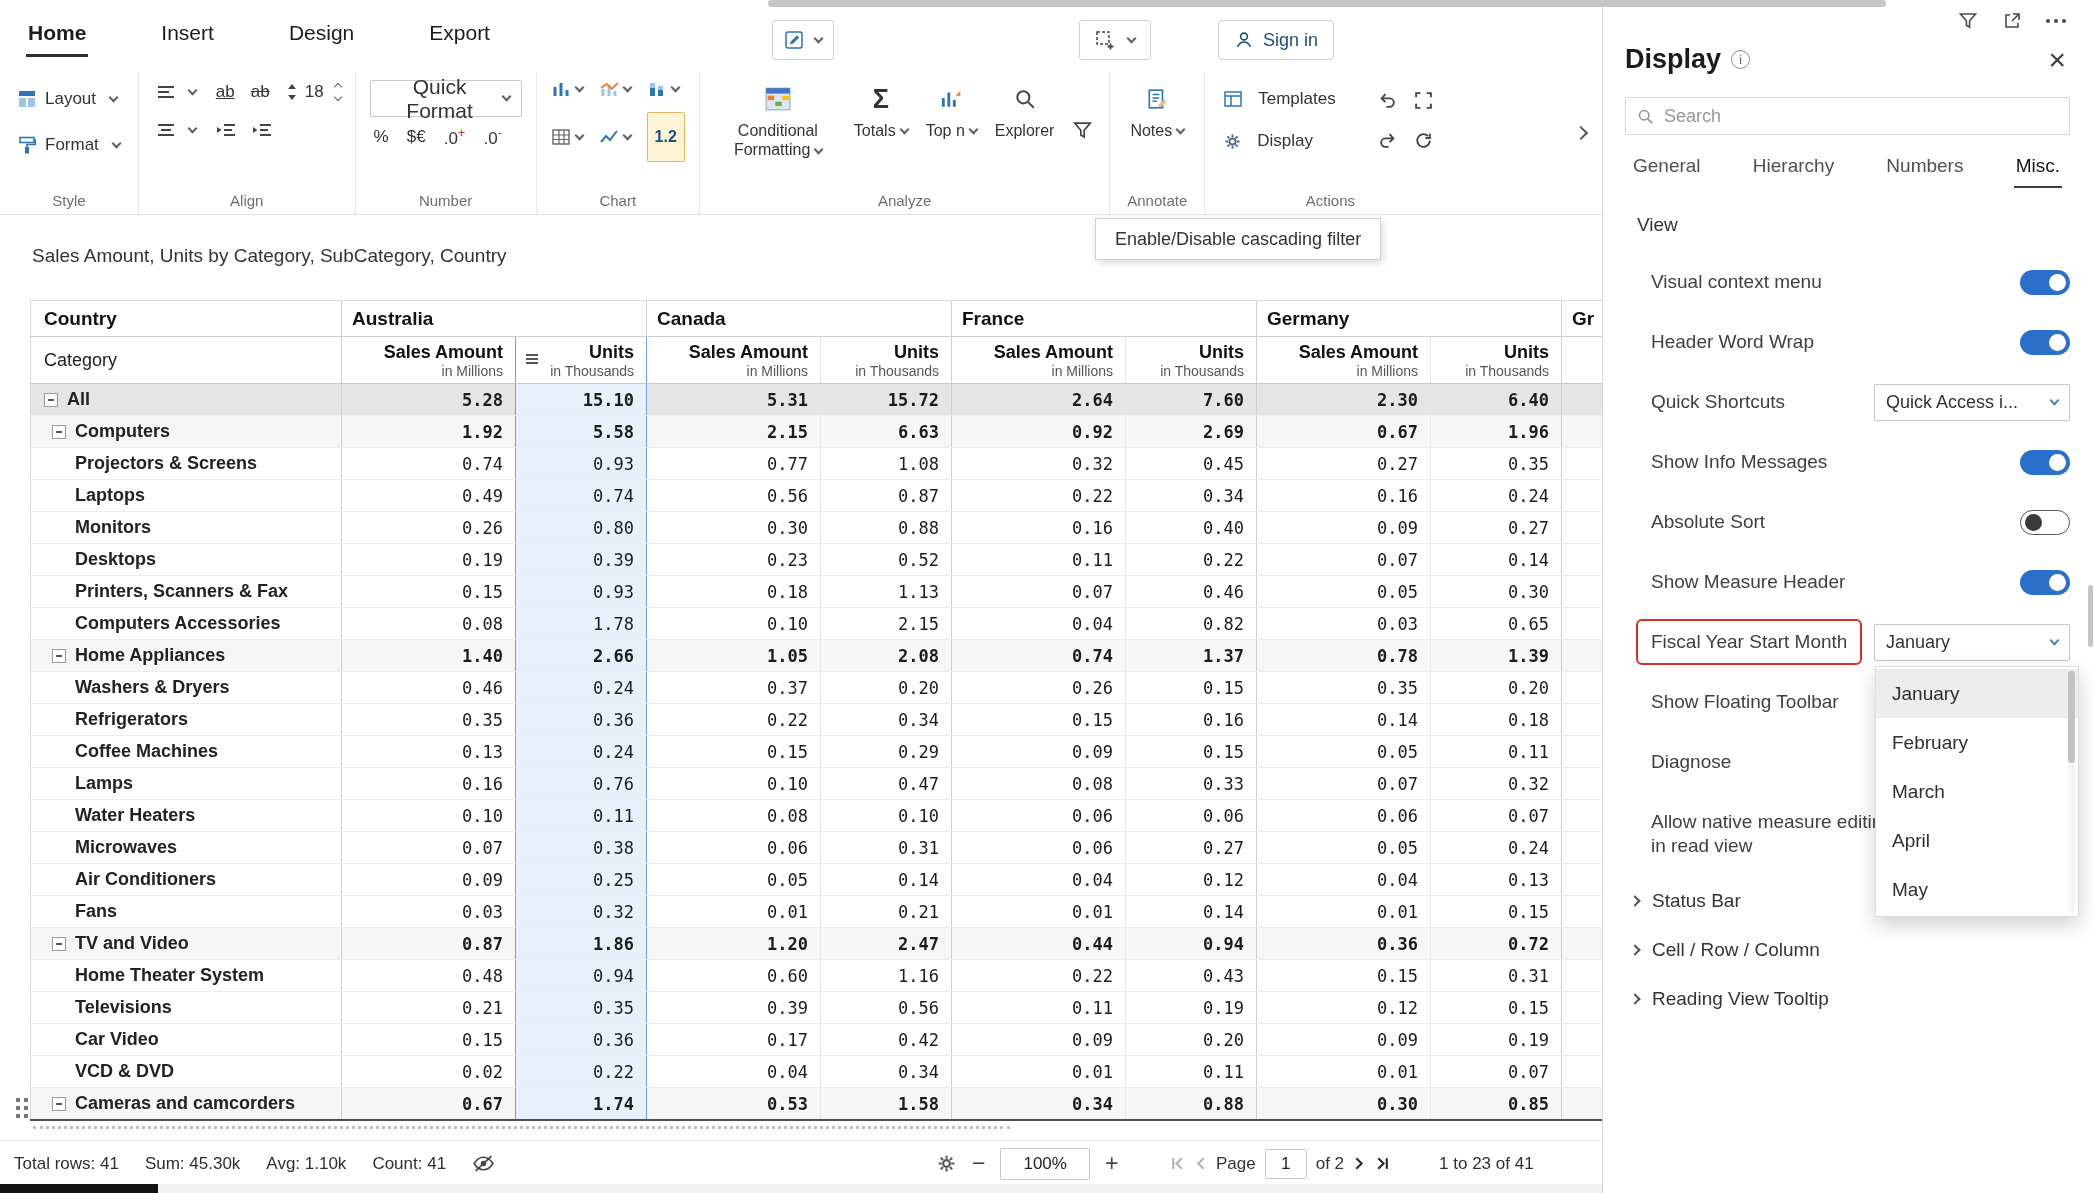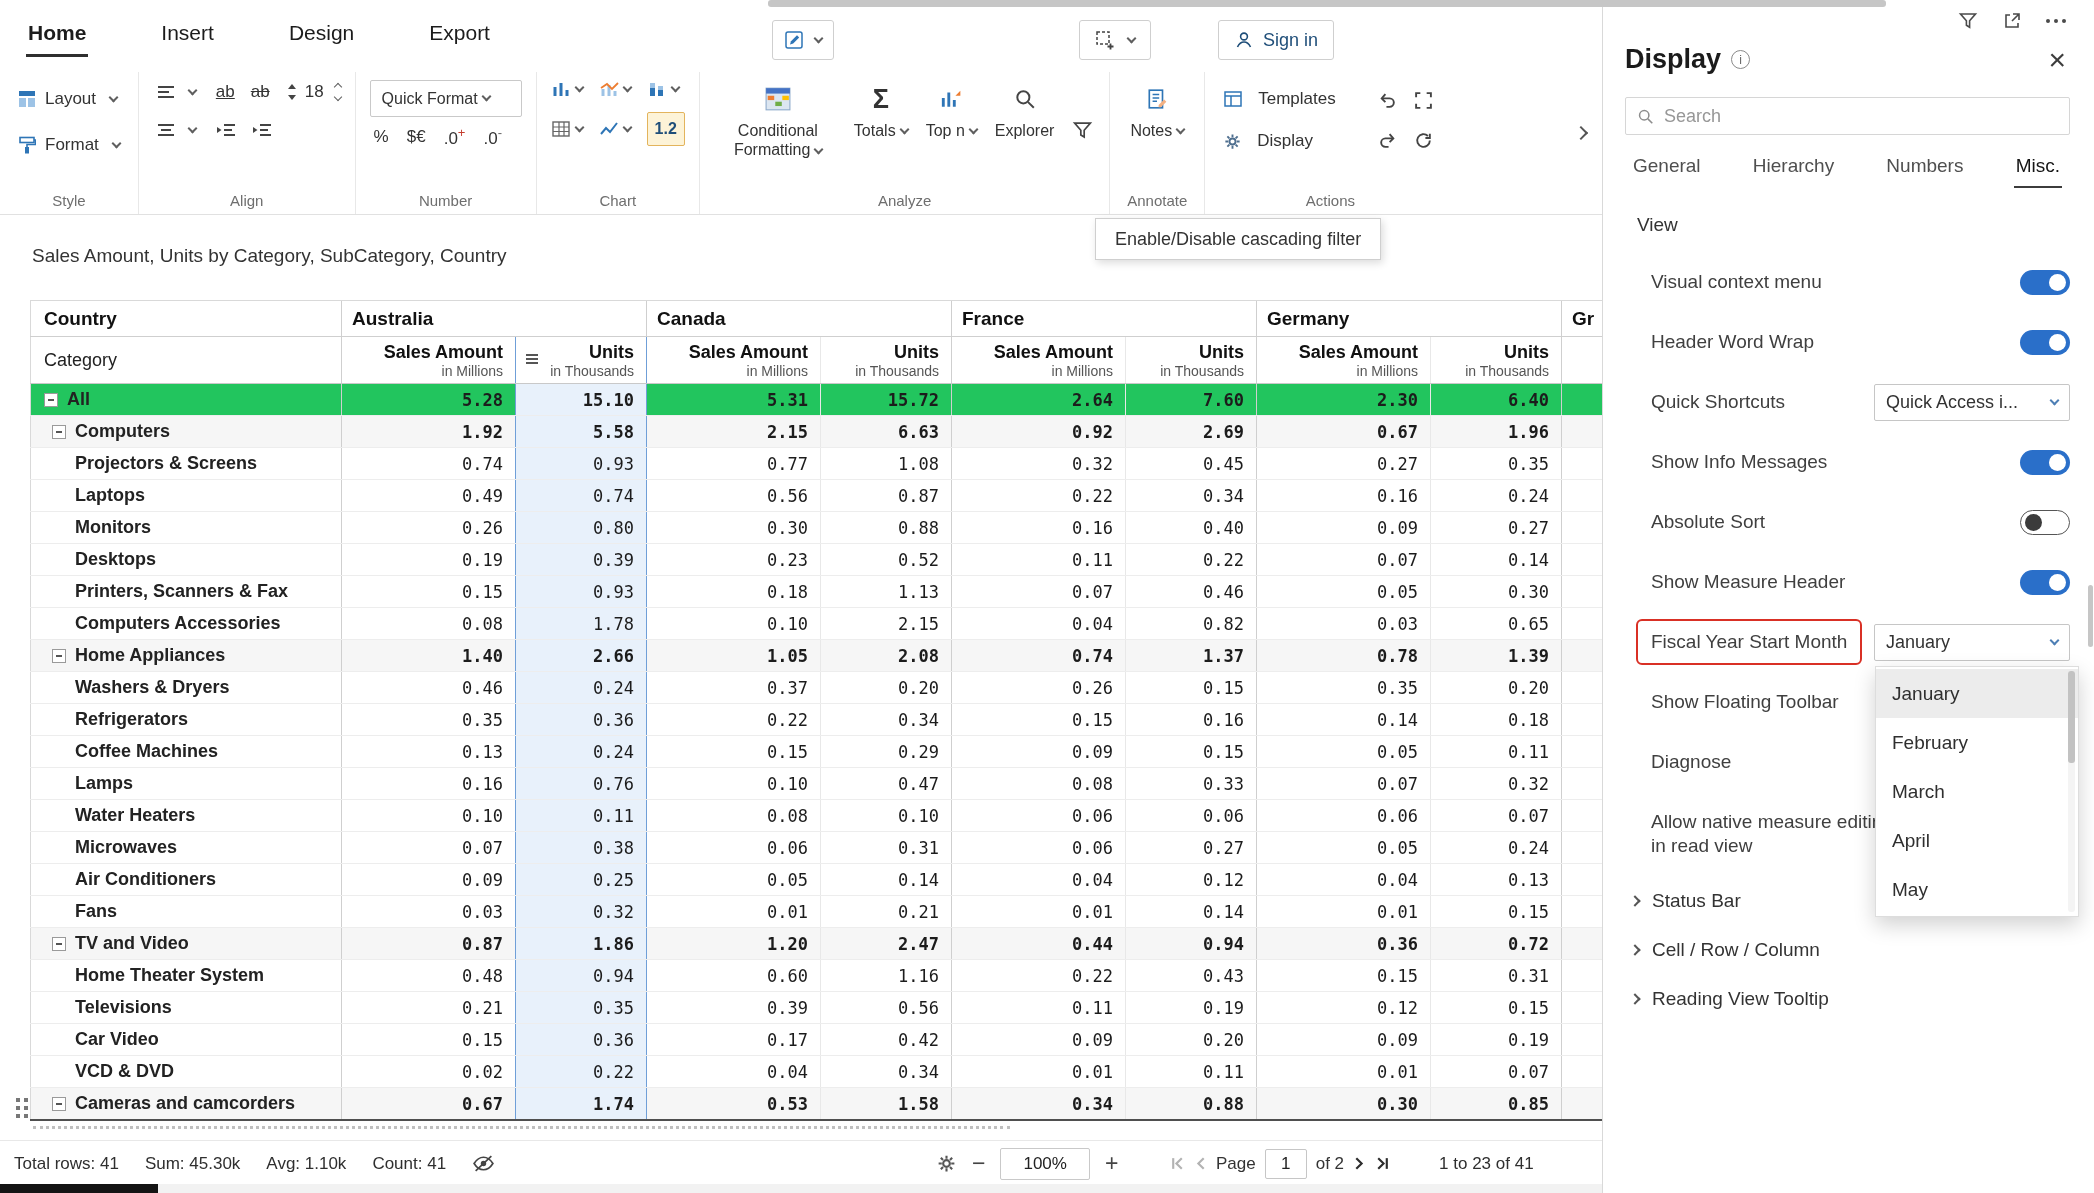--- a/index.html
+++ b/index.html
@@ -35,26 +35,26 @@
   .chev{display:inline-block;width:7px;height:7px;border-right:2px solid #5f5f5f;border-bottom:2px solid #5f5f5f;transform:rotate(45deg);margin-left:5px;margin-top:-4px;flex:none}
   .chev-r{display:inline-block;width:8px;height:8px;border-right:2px solid #555;border-bottom:2px solid #555;transform:rotate(-45deg);flex:none}
   .ab{font-size:17px;color:#333}
   .ab.u{text-decoration:underline}
   .ab.s{text-decoration:line-through}
   .sizer{display:flex;align-items:center;gap:7px;font-size:17px;color:#333}
   .stack{display:inline-flex;flex-direction:column;gap:4px;margin-left:4px}
   .stack .c{width:6px;height:6px;border-right:1.8px solid #5f5f5f;border-bottom:1.8px solid #5f5f5f}
   .stack .up{transform:rotate(-135deg)}
   .stack .dn{transform:rotate(45deg)}
-  .qformat{border:1px solid #c9c9c9;background:#fff;width:152px;height:37px;display:flex;align-items:center;padding:0 11px;font-size:16px;color:#333;border-radius:2px}
+  .qformat{border:1px solid #c9c9c9;background:#fff;width:152px;height:37px;display:flex;align-items:center;padding:0 11px;font-size:21px;color:#333;border-radius:2px}
   .nfmt{gap:18px;padding-left:4px}
   .nfmt button{font-size:17px;color:#333}
   .supplus{color:#c43e2f;font-size:13px}
   .supminus{color:#666;font-size:13px}
-  .onetwo{border:1px solid #e3b45c;background:#fdf3d7;color:#1f4e79;font-weight:bold;font-size:16px;padding:7px 7px;border-radius:2px}
+  .onetwo{border:1px solid #e3b45c;background:#fdf3d7;color:#1f4e79;font-weight:bold;font-size:16px;padding:15px 7px;border-radius:2px}
   .bigbtn{display:flex;flex-direction:column;align-items:center;gap:7px;font-size:16px;color:#333;padding:4px 6px}
   .bigbtn .bic{height:30px;display:flex;align-items:center}
   .bl{display:flex;align-items:center;gap:5px;line-height:19px}
   .bl .chev{margin:0 0 2px 0}
   .bl.two{display:block;width:116px;text-align:center}
   .sigma{font-size:27px;color:#333;font-weight:bold}
   .funnelbtn{align-self:flex-end;margin:0 2px 22px 6px;color:#444}
   .actbtn{display:flex;align-items:center;gap:15px;font-size:17px;color:#333;height:38px;padding:0 4px}
   .grid2{display:grid;grid-template-columns:36px 36px;grid-auto-rows:40px;margin-left:14px;align-items:center;justify-items:center}
   .roverflow{position:absolute;right:8px;top:118px;padding:8px}
@@ -82,21 +82,21 @@
   .rl{border-bottom:1px solid #ededed;border-left:1px solid #d9d9d9;background:#fff;text-align:left}
   .rl .in{display:flex;align-items:center;height:31px;font-size:18px;color:#222}
   .in.lvl0{padding-left:13px}
   .in.lvl1{padding-left:21px}
   .in.lvl2{padding-left:44px}
   .cbox{display:inline-block;width:14px;height:14px;border:1px solid #9a9a9a;background:#fff;position:relative;margin-right:9px;flex:none}
   .cbox::after{content:"";position:absolute;left:3px;right:3px;top:5px;height:2px;background:#555}
   .num{height:31px;font-family:"DejaVu Sans Mono","Liberation Mono",monospace;font-size:17px;color:#1c1c1c;text-align:right;padding-right:12px;border-bottom:1px solid #ededed;background:#fff}
   .brow th,.brow td{background:#f6f6f6;font-weight:bold}
   .brow .rlabel{font-weight:bold}
-  tr.l0 th,tr.l0 td{background:#22c55e}
+  tr.l0 th,tr.l0 td{background:#e5e5e5}
   .sel{background:#e8f1fb !important;border-left:1px solid #6f9fd8 !important;border-right:1px solid #6f9fd8 !important}
   .selh{background:#fff !important;border-top:1px solid #6f9fd8 !important}
   #pivot-body tr:last-child th,#pivot-body tr:last-child td{border-bottom:2px solid #4f4f4f}
 
   .dots{position:absolute;left:16px;top:1098px;width:4px;height:4px;background:#777;box-shadow:8px 0 0 #777,0 8px 0 #777,8px 8px 0 #777,0 16px 0 #777,8px 16px 0 #777}
   .dashes{position:absolute;left:33px;top:1126px;width:977px;border-top:3px dotted #ababab;opacity:.75}
 
   
   .statusbar{position:absolute;left:0;right:0;top:1140px;height:45px;border-top:1px solid #e8e8e8;background:#fff}
   .sb-left{position:absolute;left:14px;top:0;height:45px;display:flex;gap:26px;align-items:center;font-size:17px;color:#2f2f2f}

